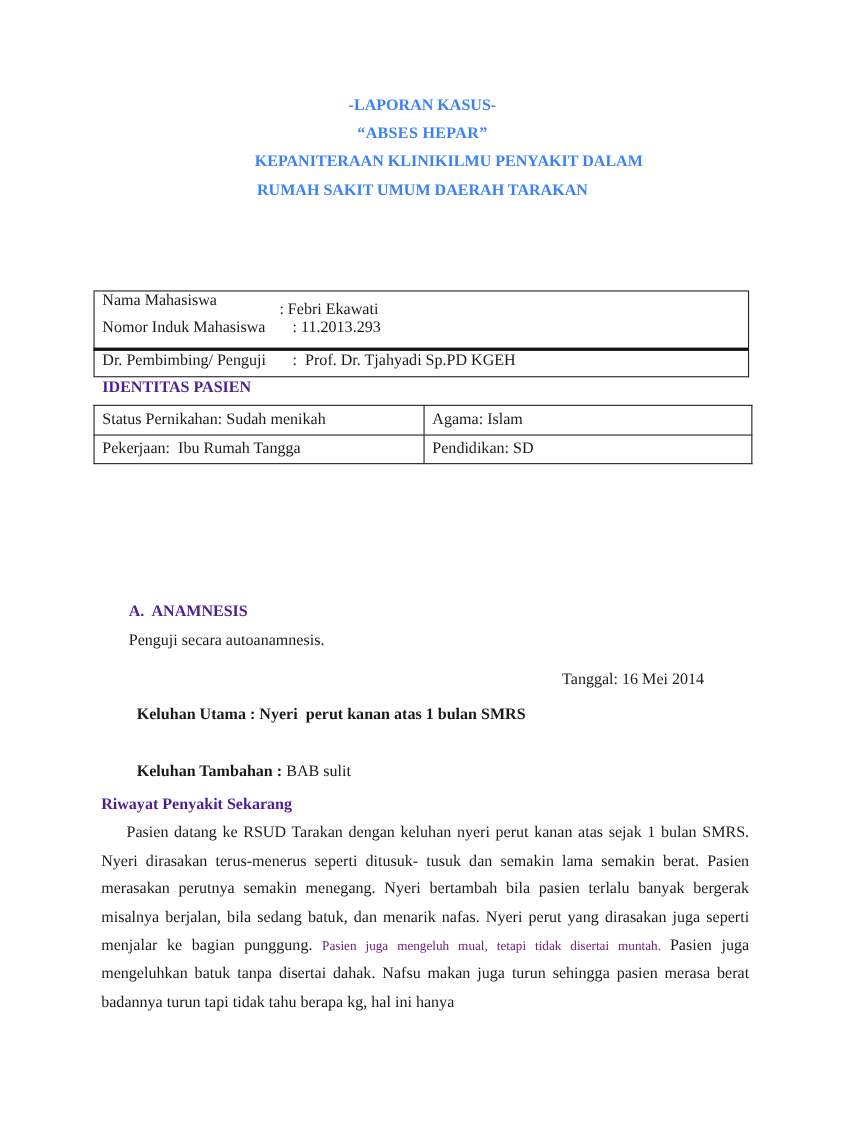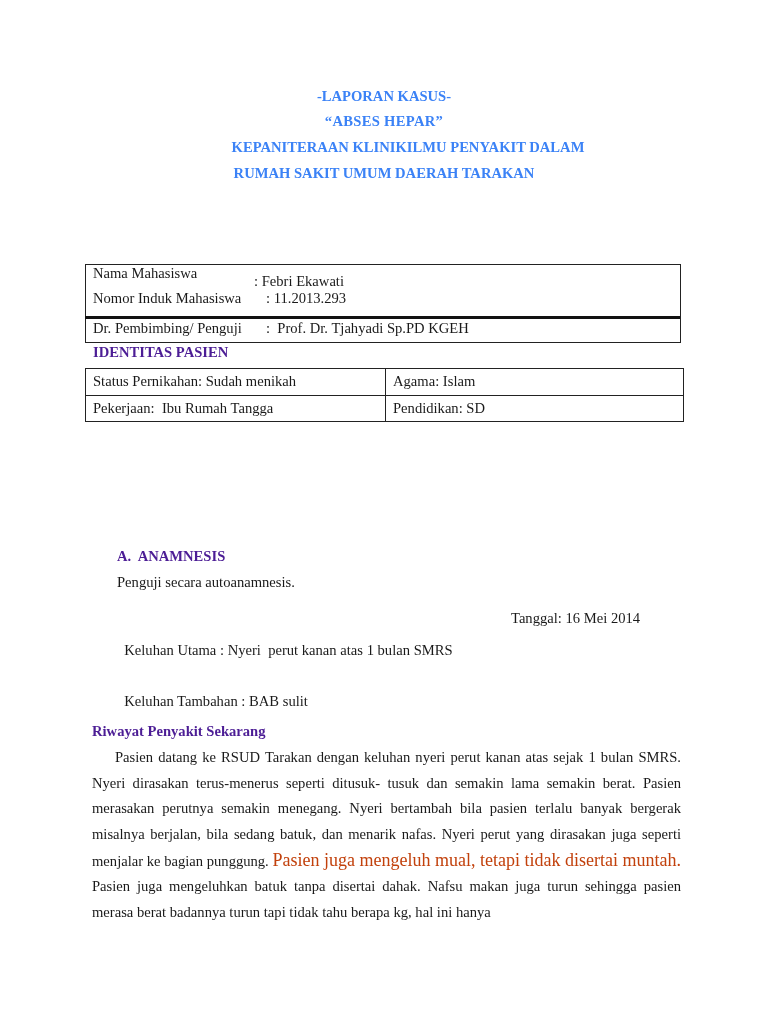--- a/index.html
+++ b/index.html
@@ -88,24 +88,24 @@
       left: 92px;
       top: 745px;
       width: 589px;
       font-size: 14.6px;
       line-height: 25.65px;
       text-align: justify;
       text-indent: 23px;
       color: #1a1a1a;
     }
     .paragraph .small-run {
-      font-size: 18px;
-      color: #c2410c;
+      font-size: 12px;
+      color: #701a75;
     }
-    .bold { font-weight: normal; }
+    .bold { font-weight: bold; }
   </style>
 </head>
 <body>
 
 <div class="title-line" style="top:88px;">-LAPORAN KASUS-</div>
 <div class="title-line" style="top:113px; letter-spacing:0.3px;">“ABSES HEPAR”</div>
 <div class="title-line" style="top:139px;margin-left:24px;">KEPANITERAAN KLINIKILMU PENYAKIT DALAM</div>
 <div class="title-line" style="top:165px;">RUMAH SAKIT UMUM DAERAH TARAKAN</div>
 
 <div class="student-box"></div>

